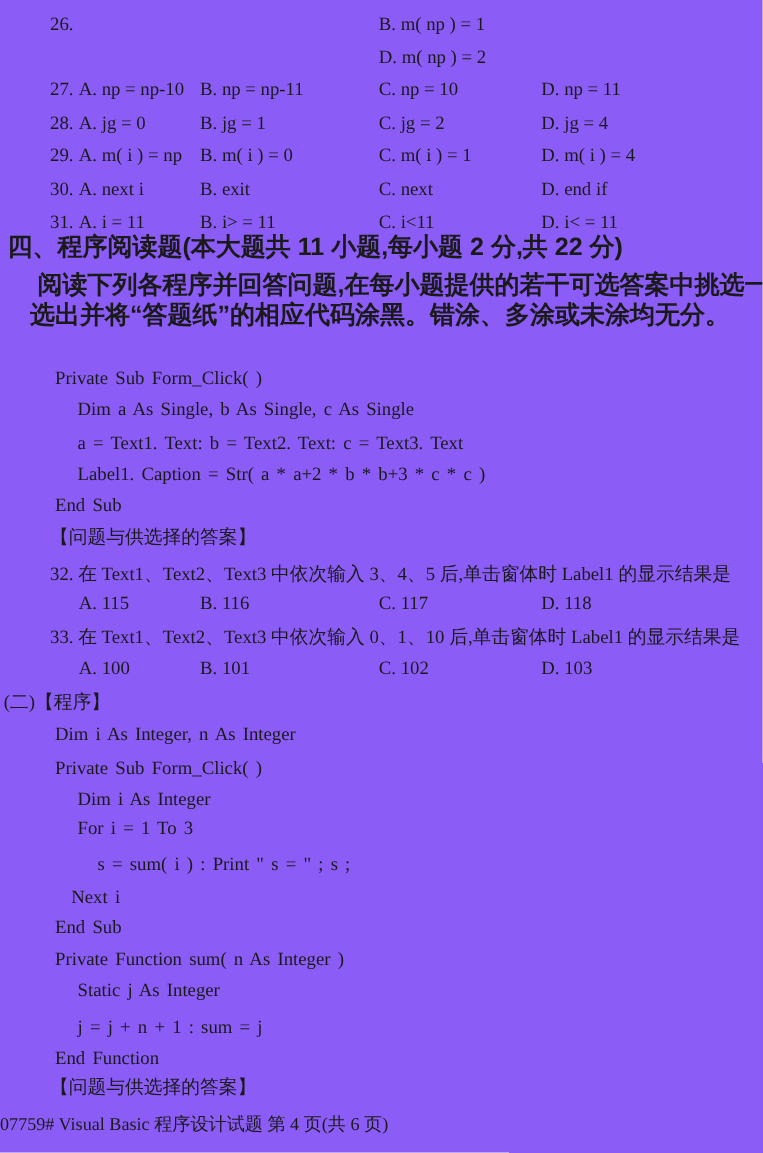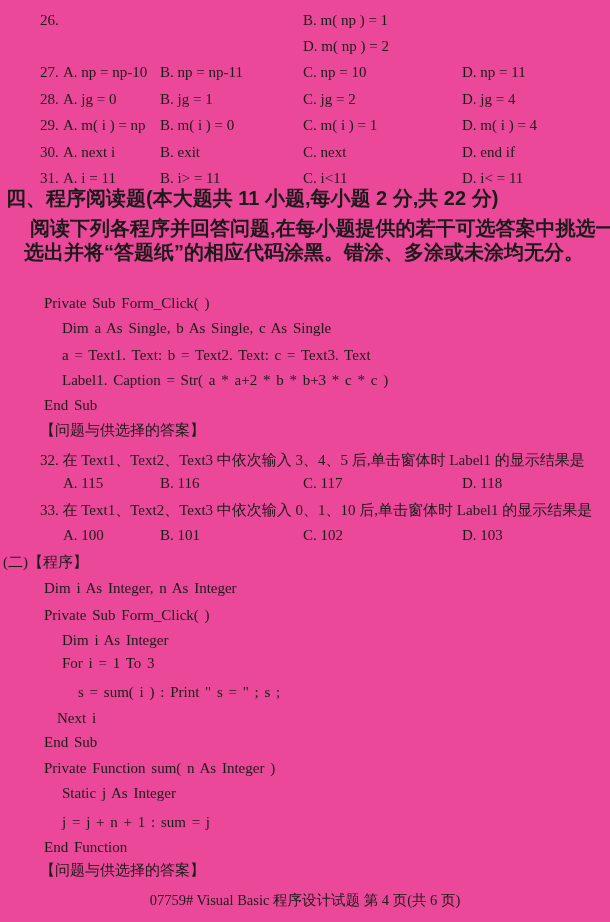--- a/index.html
+++ b/index.html
@@ -1,51 +1,51 @@
 <!DOCTYPE html>
 <html><head>
 <meta charset="utf-8">
 <style>
   html,body{margin:0;padding:0;background:#e8e8e8;}
   .page{
     position:relative;
     width:610px;height:922px;
-    background:#ec4899;
+    background:#8b5cf6;
     color:#1a1a1a;
     font-family:"Liberation Serif","DejaVu Serif",serif;
     font-size:15px;
     overflow:hidden;
     margin:0 auto;
   }
   .line{
     position:absolute;
     height:22px;line-height:22px;
     white-space:nowrap;
     left:0;right:0;
   }
   .cell{position:absolute;top:0;height:22px;line-height:22px;white-space:nowrap;}
   
   .col-num{left:40px;}
   .col-a{left:63px;}
   .col-b{left:160px;}
   .col-c{left:303px;}
-  .col-d{left:433px;margin-left:29px;}
+  .col-d{left:433px;}
   .ind0{left:6px;}
   .ind-label{left:3px;}
   .ind-q{left:40px;}
   .code1{left:44px;}
   .code2{left:62px;}
   .code2b{left:57px;}
   .code3{left:78px;}
   .cn-bold{
     font-family:"Liberation Sans","DejaVu Sans",sans-serif;
     font-weight:700;font-size:20px;
   }
   .code{word-spacing:2px;}
-  .footer-line{text-align:center;font-size:14.5px;}
+  .footer-line{font-size:14.5px;}
 </style>
 </head>
 <body>
 
 <div class="page">
 
   <div class="line" style="top:9px">
     <span class="cell col-num">26.</span>
     <span class="cell col-c">B. m( np ) = 1</span>
   </div>

